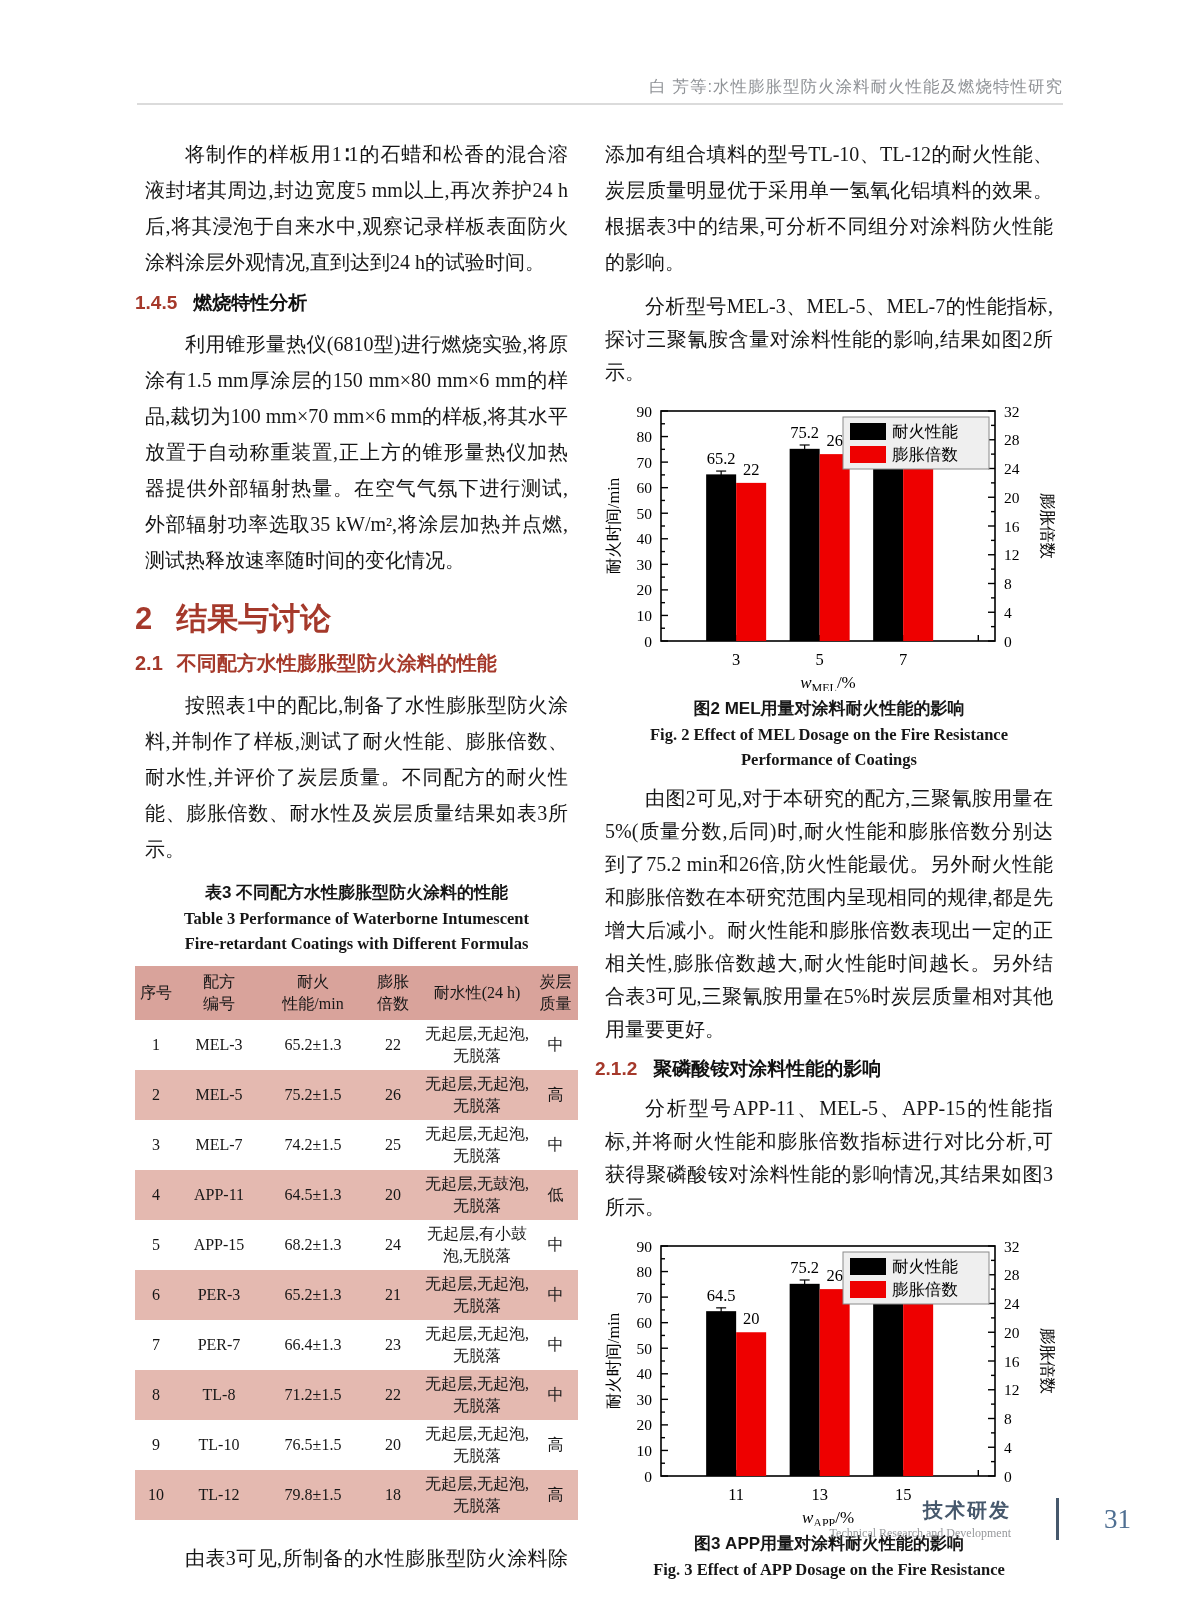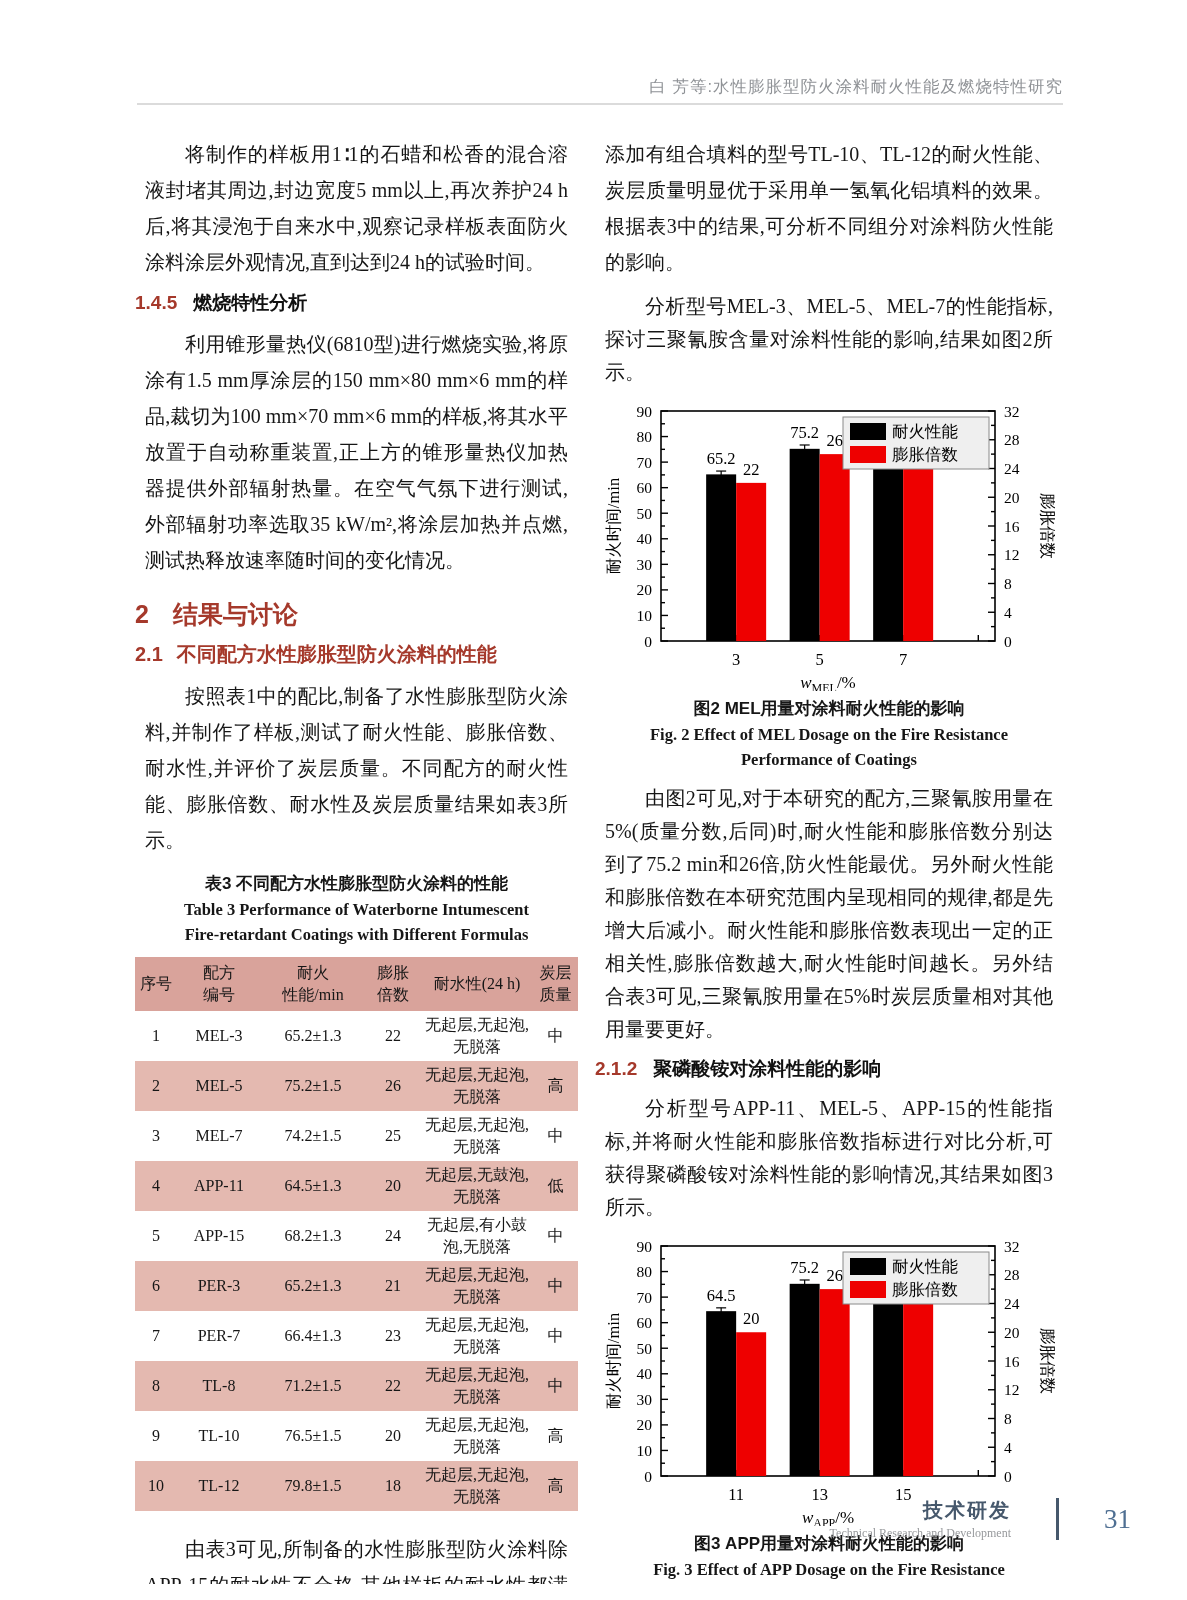--- a/index.html
+++ b/index.html
@@ -11,21 +11,21 @@
                  font-family:"Liberation Sans","DejaVu Sans",sans-serif;letter-spacing:1px;}
   .header-rule{position:absolute;top:103px;left:137px;width:926px;height:2px;background:#dbdbdb;}
 
   
   .col-left{position:absolute;left:135px;top:126px;width:443px;}
   .col-right{position:absolute;left:595px;top:126px;width:468px;}
 
   .h3{font-family:"Liberation Sans","DejaVu Sans",sans-serif;font-size:19px;margin:7px 0 6px 0;}
   .h3 .num{color:#a5392b;font-weight:bold;margin-right:16px;}
   .h3 .t{font-weight:600;color:#111;}
-  .h1{font-family:"Liberation Sans","DejaVu Sans",sans-serif;font-size:25px;font-weight:bold;
+  .h1{font-family:"Liberation Sans","DejaVu Sans",sans-serif;font-size:31px;font-weight:bold;
       color:#a5392b;margin:20px 0 10px 0;}
   .h1 .num{margin-right:24px;}
   .h2{font-family:"Liberation Sans","DejaVu Sans",sans-serif;font-size:20px;font-weight:bold;
       color:#a5392b;margin:4px 0 8px 0;}
   .h2 .num{margin-right:14px;}
 
   .para{font-size:20px;line-height:36px;text-align:justify;text-indent:2em;margin:10px;}
   .col-right .para{line-height:33px;}
 
   .cap-zh{font-family:"Liberation Sans","DejaVu Sans",sans-serif;font-weight:bold;font-size:17px;

